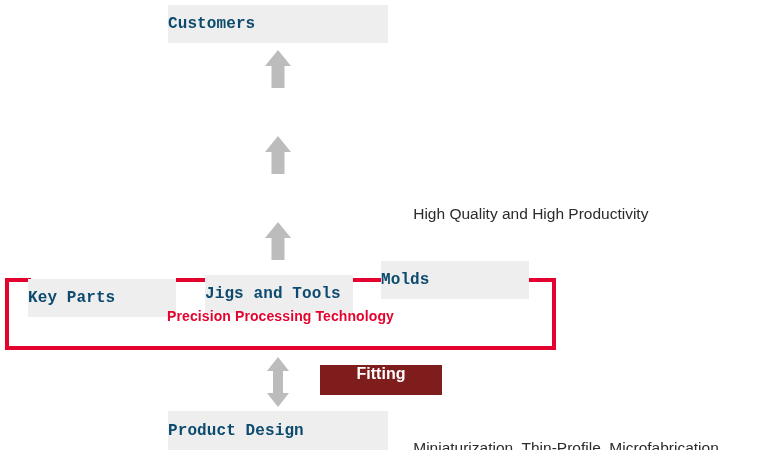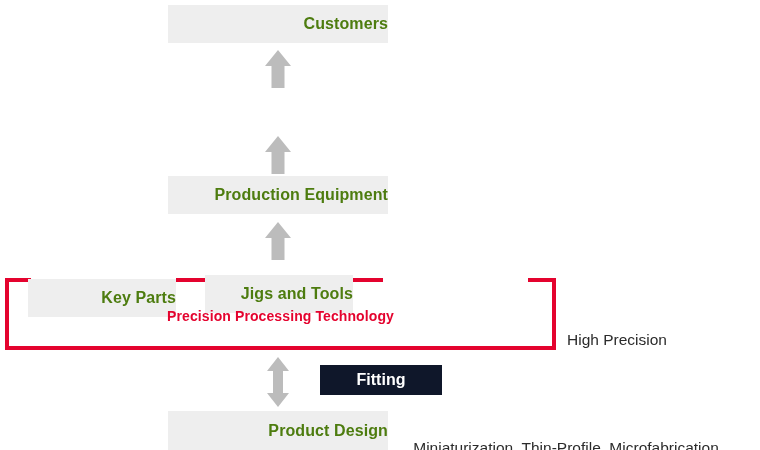--- a/index.html
+++ b/index.html
@@ -15,34 +15,35 @@
     font-family: "Liberation Sans", sans-serif;
     overflow: hidden;
   }
 
   
   .gbox {
     position: absolute;
     background: #eeeeee;
     display: flex;
     align-items: center;
-    justify-content: flex-end;
-    color: #4d7c0f;
+    justify-content: flex-start;
+    color: #0c4a6e;
     font-weight: bold;
     font-size: 16px;
     letter-spacing: 0.1px;
     z-index: 5;
+    font-family: Liberation Mono, monospace;
   }
 
   
   .dbox {
     position: absolute;
-    background: #0f172a;
+    background: #7f1d1d;
     display: flex;
-    align-items: center;
+    align-items: flex-start;
     justify-content: center;
     color: #ffffff;
     font-weight: bold;
     font-size: 16px;
     z-index: 5;
   }
 
   
   .note {
     position: absolute;
@@ -169,47 +170,49 @@
     <div class="head-up"></div>
     <div class="shaft"></div>
     <div class="head-down"></div>
   </div>
 
   <div class="gbox" style="left:168px; top:5px; width:220px; height:38px;">
     <span>Customers</span>
   </div>
 
 
-  <div class="gbox" style="left:168px; top:176px; width:220px; height:38px;">
-    <span>Production Equipment</span>
-  </div>
 
   <div class="gbox" style="left:28px; top:279px; width:148px; height:38px;">
     <span>Key Parts</span>
   </div>
 
   <div class="gbox" style="left:205px; top:275px; width:148px; height:38px;">
     <span>Jigs and Tools</span>
   </div>
 
+  <div class="gbox" style="left:381px; top:261px; width:148px; height:38px;">
+    <span>Molds</span>
+  </div>
 
   <div class="rtitle" style="left:5px; top:308px; width:551px; text-align:center;">
     <span>Precision Processing Technology</span>
   </div>
 
   <div class="dbox" style="left:320px; top:365px; width:122px; height:30px;">
     <span>Fitting</span>
   </div>
 
   <div class="gbox" style="left:168px; top:411px; width:220px; height:40px;">
     <span>Product Design</span>
   </div>
 
+  <div class="note" style="left:396px; top:185px;">
+    <span>High Quality and High Productivity</span>
+  </div>
 
   <div class="note" style="left:567px; top:292px;">
-    <div>High Precision</div>
   </div>
 
   <div class="note" style="left:396px; top:419px;">
     <span>Miniaturization, Thin-Profile, Microfabrication</span>
   </div>
 
 </div>
 
 </body></html>

